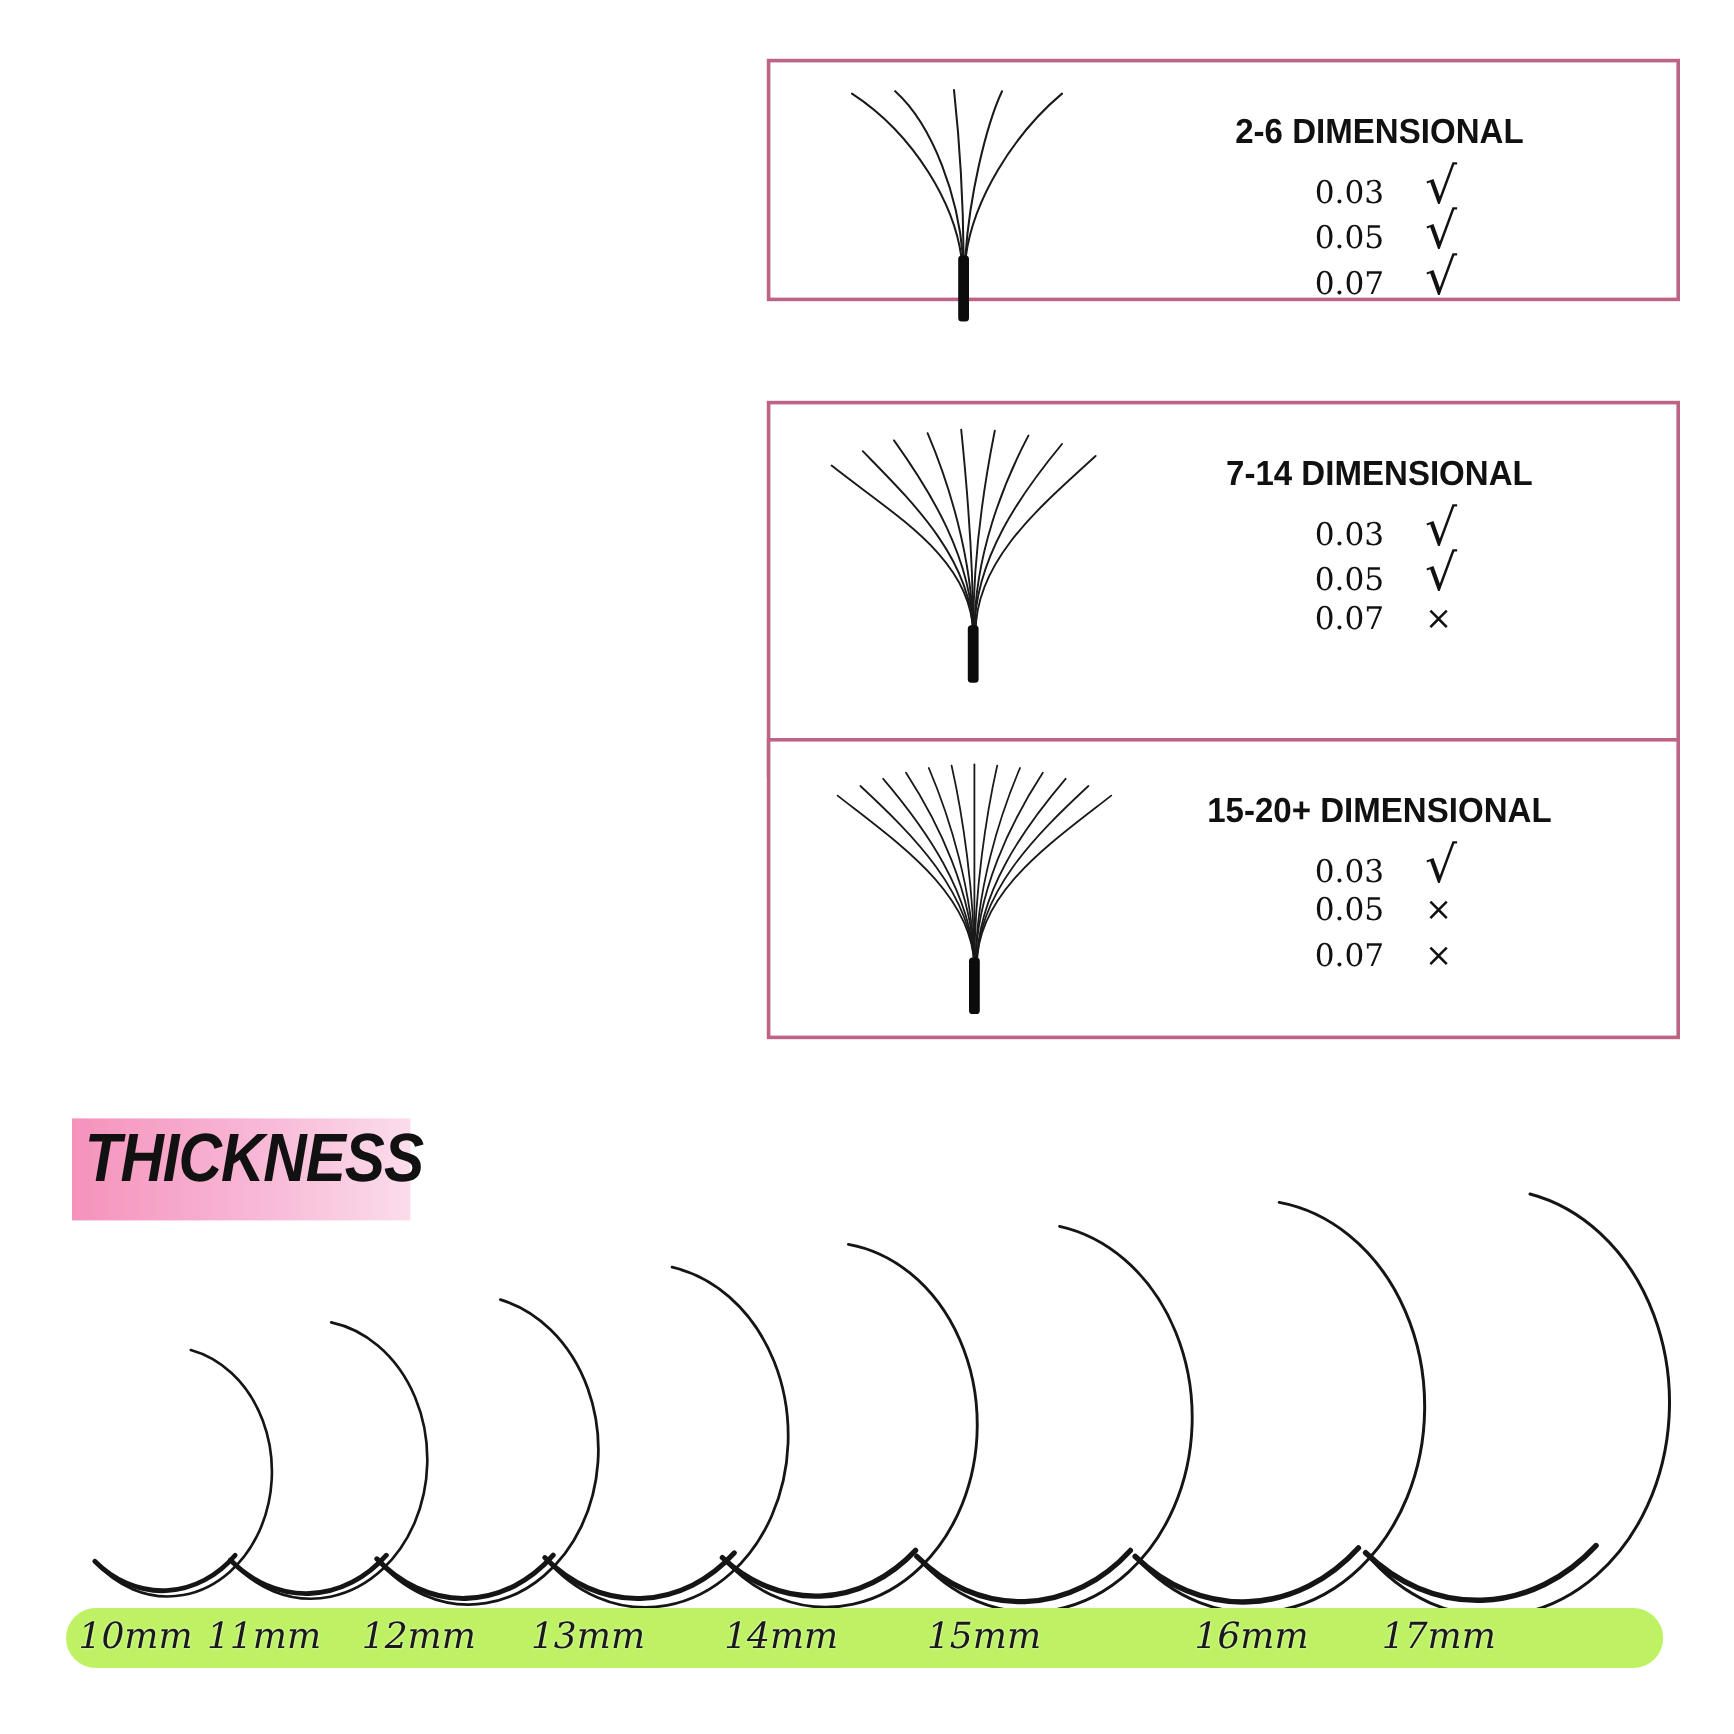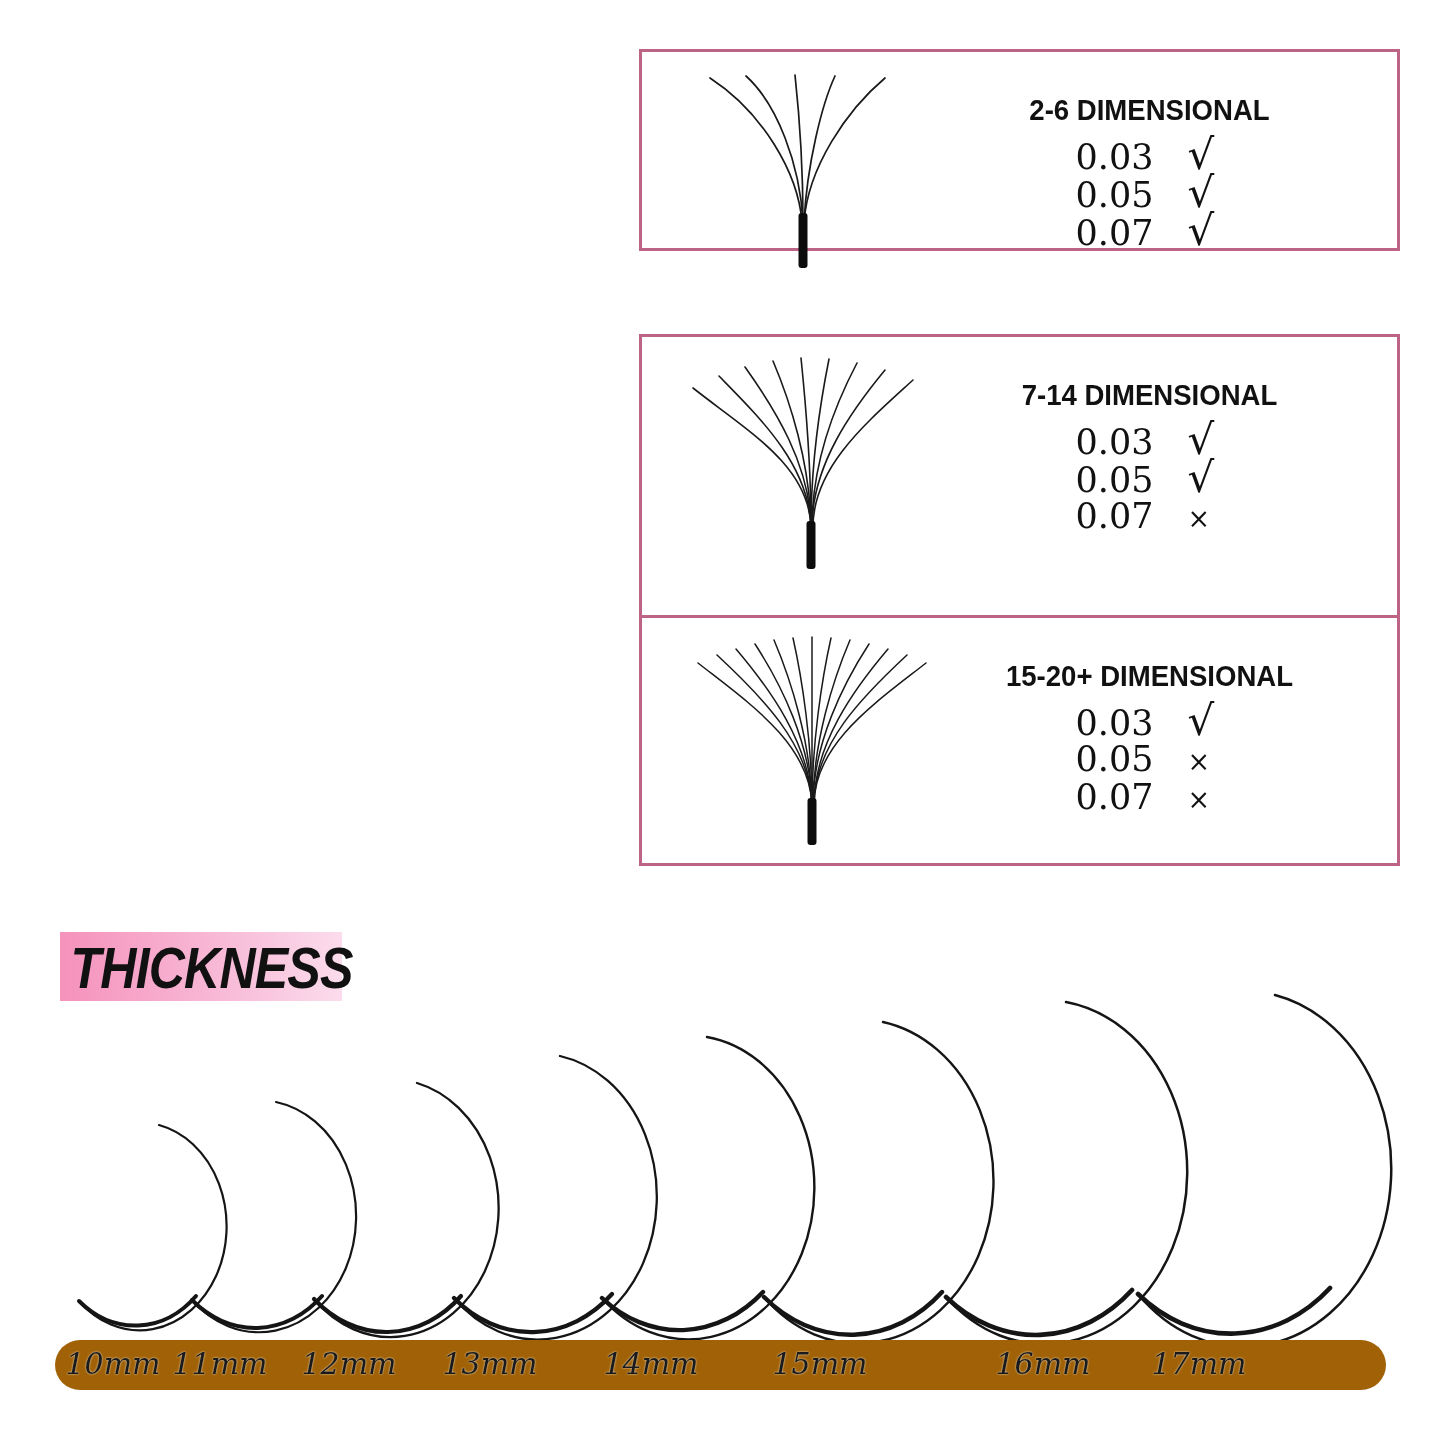--- a/index.html
+++ b/index.html
@@ -21,34 +21,34 @@
   
   .dim-panel{position:absolute;left:639px;width:761px;border:3px solid #bd6486;background:#fff;box-sizing:border-box;}
   #dim-panel-0{top:49px;height:202px;}
   #dim-panel-1{top:334px;height:314px;}
   #dim-panel-2{top:615px;height:251px;}
   .dim-text{position:absolute;left:300px;right:40px;top:40px;text-align:center;}
   .dim-title{font-size:29px;font-weight:700;letter-spacing:0px;white-space:nowrap;
       transform:scaleX(.95);transform-origin:center;line-height:36px;}
   .dim-rows{margin-top:8px;display:flex;flex-direction:column;align-items:center;}
   .dim-row{display:flex;align-items:baseline;gap:34px;height:38px;}
-  .opt-value{font-family:"DejaVu Serif",serif;font-size:35px;width:86px;text-align:right;line-height:38px;}
+  .opt-value{font-family:"DejaVu Serif",serif;font-size:26px;width:86px;text-align:right;line-height:38px;}
   .opt-mark{font-family:"DejaVu Serif",serif;font-size:42px;width:44px;text-align:left;line-height:38px;}
   .opt-mark.mark-x{font-size:27px;}
   .fan-svg{position:absolute;left:0;top:0;}
 
   
-  #thickness-band{position:absolute;left:60px;top:932px;width:282px;height:69px;
+  #thickness-band{position:absolute;left:60px;top:932px;width:282px;height:85px;
       background:linear-gradient(90deg,#f592bb 0%,#f8bcd8 60%,#fbdcec 100%);
-      display:flex;align-items:flex-end;}
+      display:flex;align-items:flex-start;}
   #thickness-band span{display:inline-block;font-size:57px;font-weight:700;font-style:italic;
       letter-spacing:-1px;transform:scaleX(.88);transform-origin:left center;padding-left:12px;white-space:nowrap;}
 
   
-  #length-bar{position:absolute;left:55px;top:1340px;width:1331px;height:50px;border-radius:26px;background:#a16207;z-index:2;}
+  #length-bar{position:absolute;left:55px;top:1340px;width:1331px;height:50px;border-radius:26px;background:#bef264;z-index:2;}
   .len-label{position:absolute;top:50%;transform:translate(-50%,-54%);
       font-family:"DejaVu Serif",serif;font-style:italic;font-size:30px;color:#1a1a1a;white-space:nowrap;
       text-shadow:0 0 2px rgba(255,255,255,.9);}
 
   #curves-svg{position:absolute;left:0;top:0;z-index:1;pointer-events:none;}
   .lash-stroke{fill:#0d0d0d;}
 </style>
 </head>
 <body>
 

